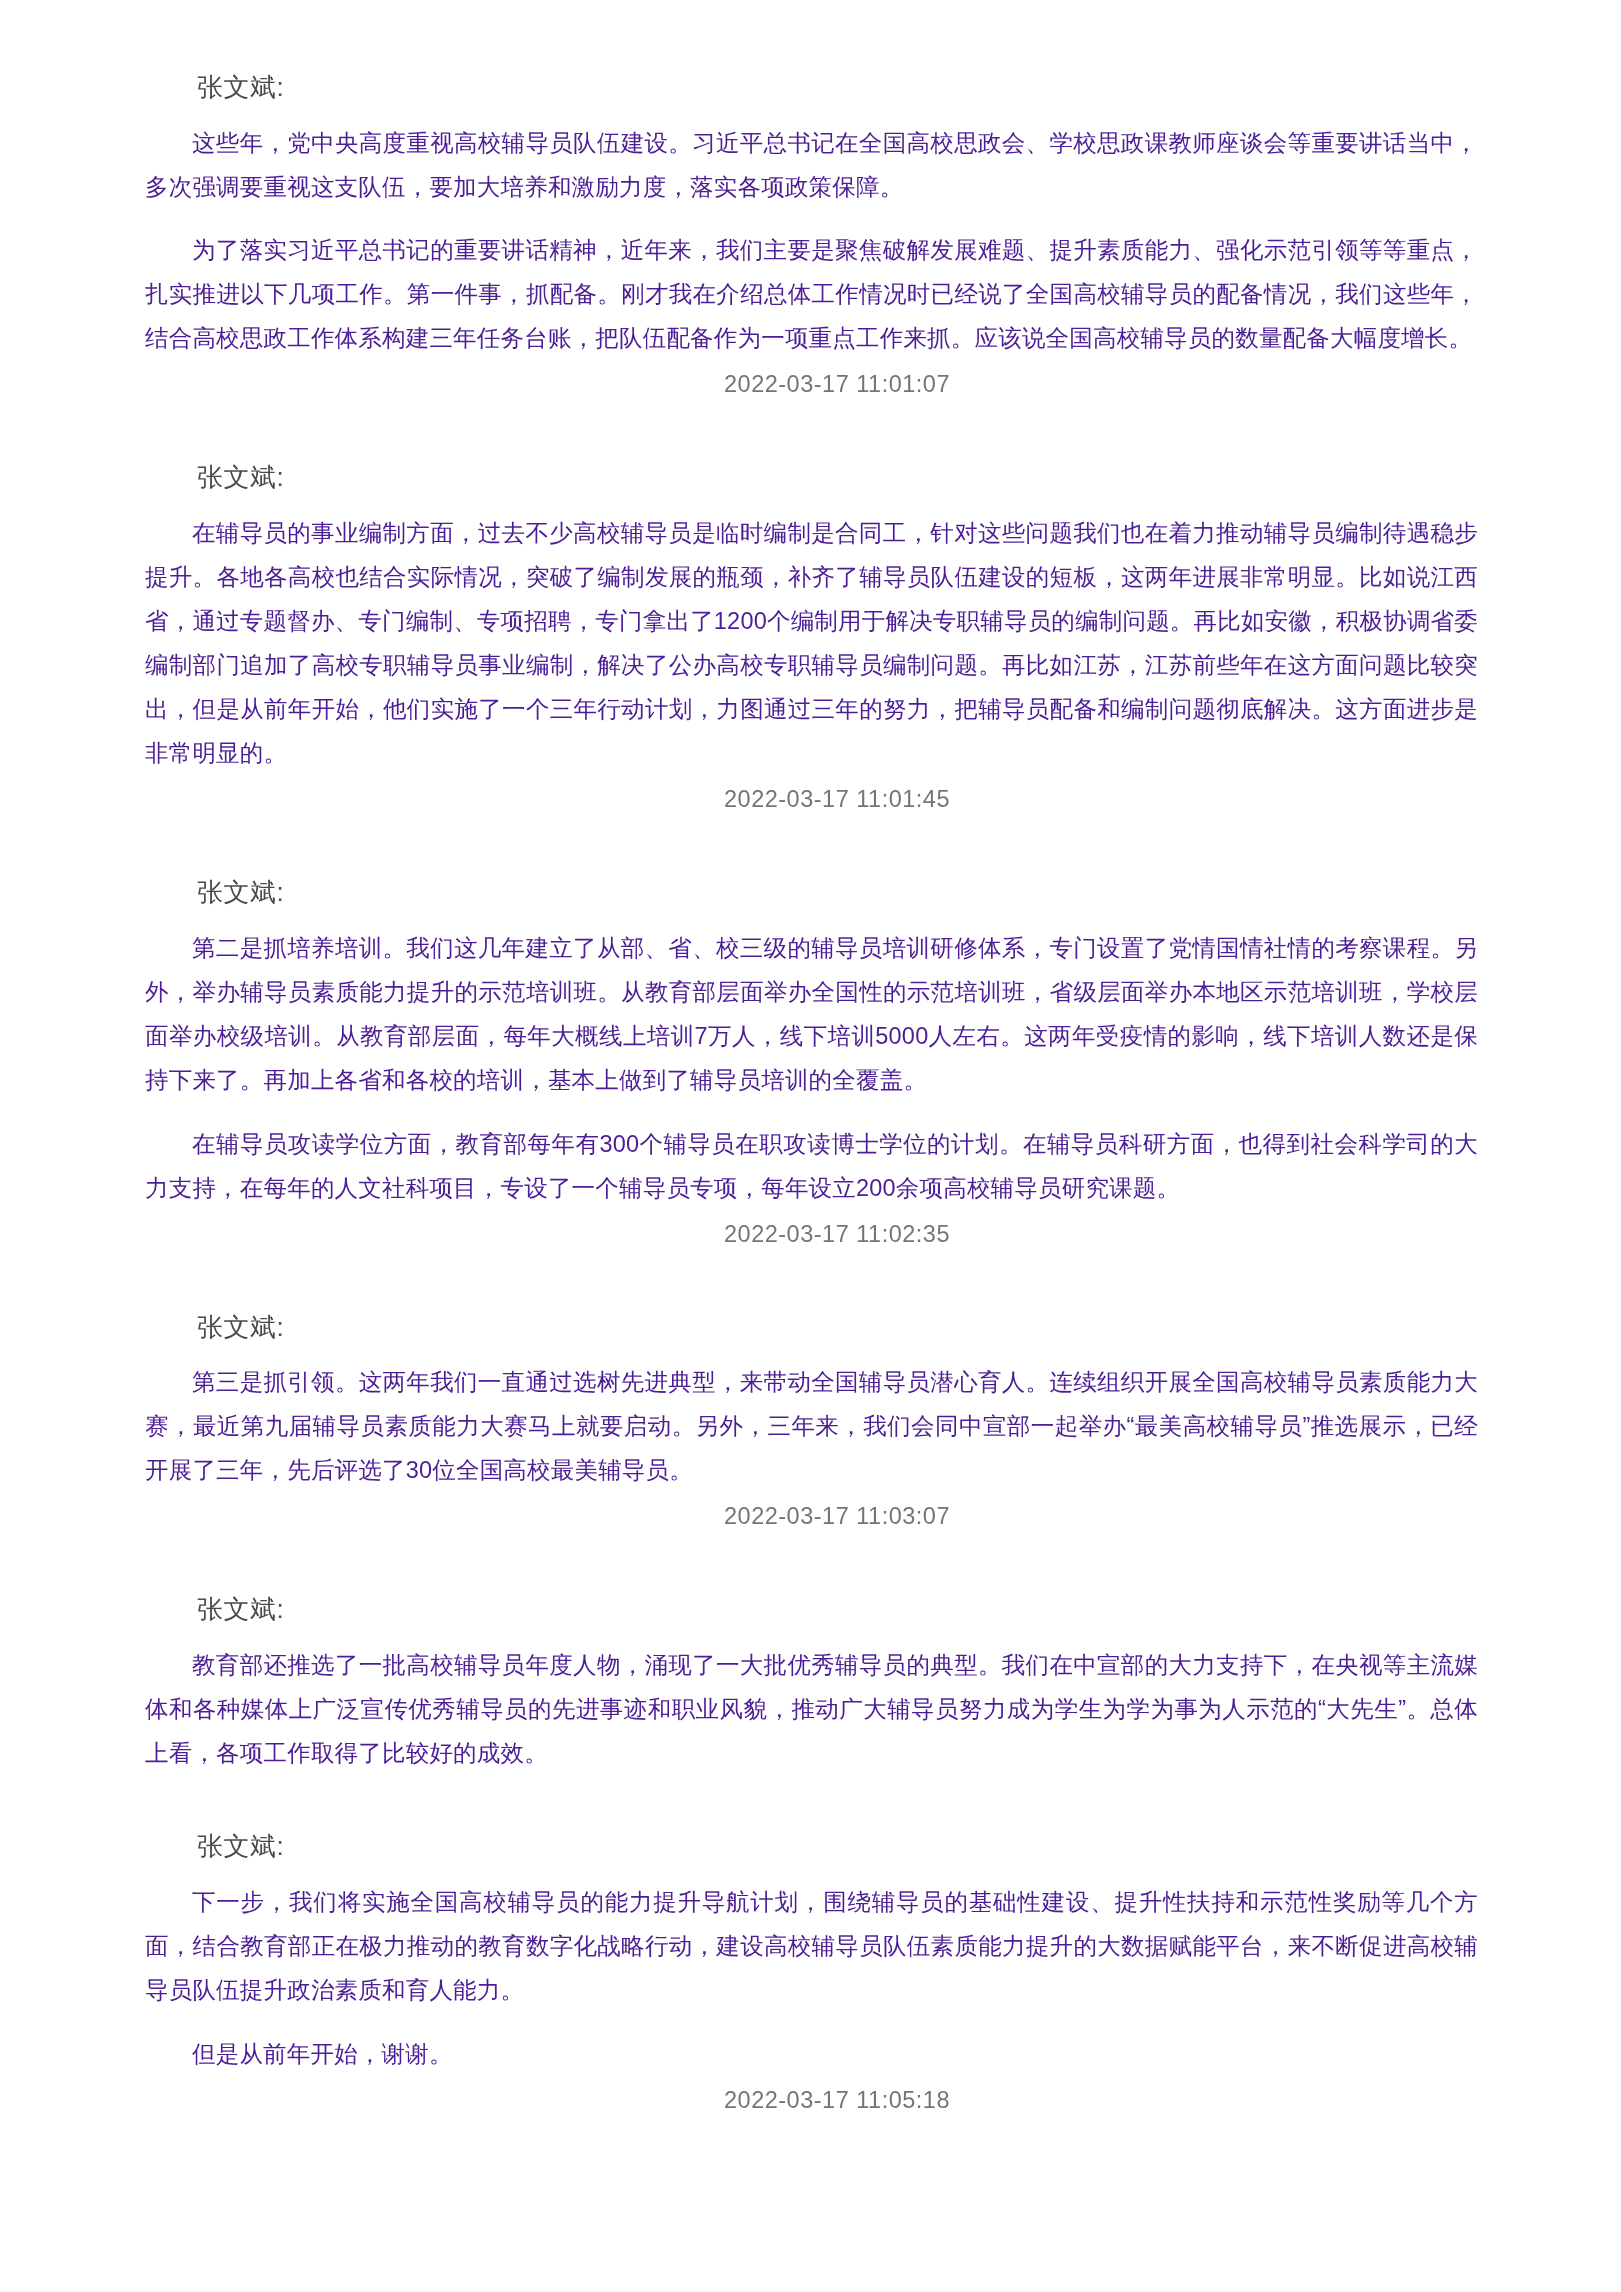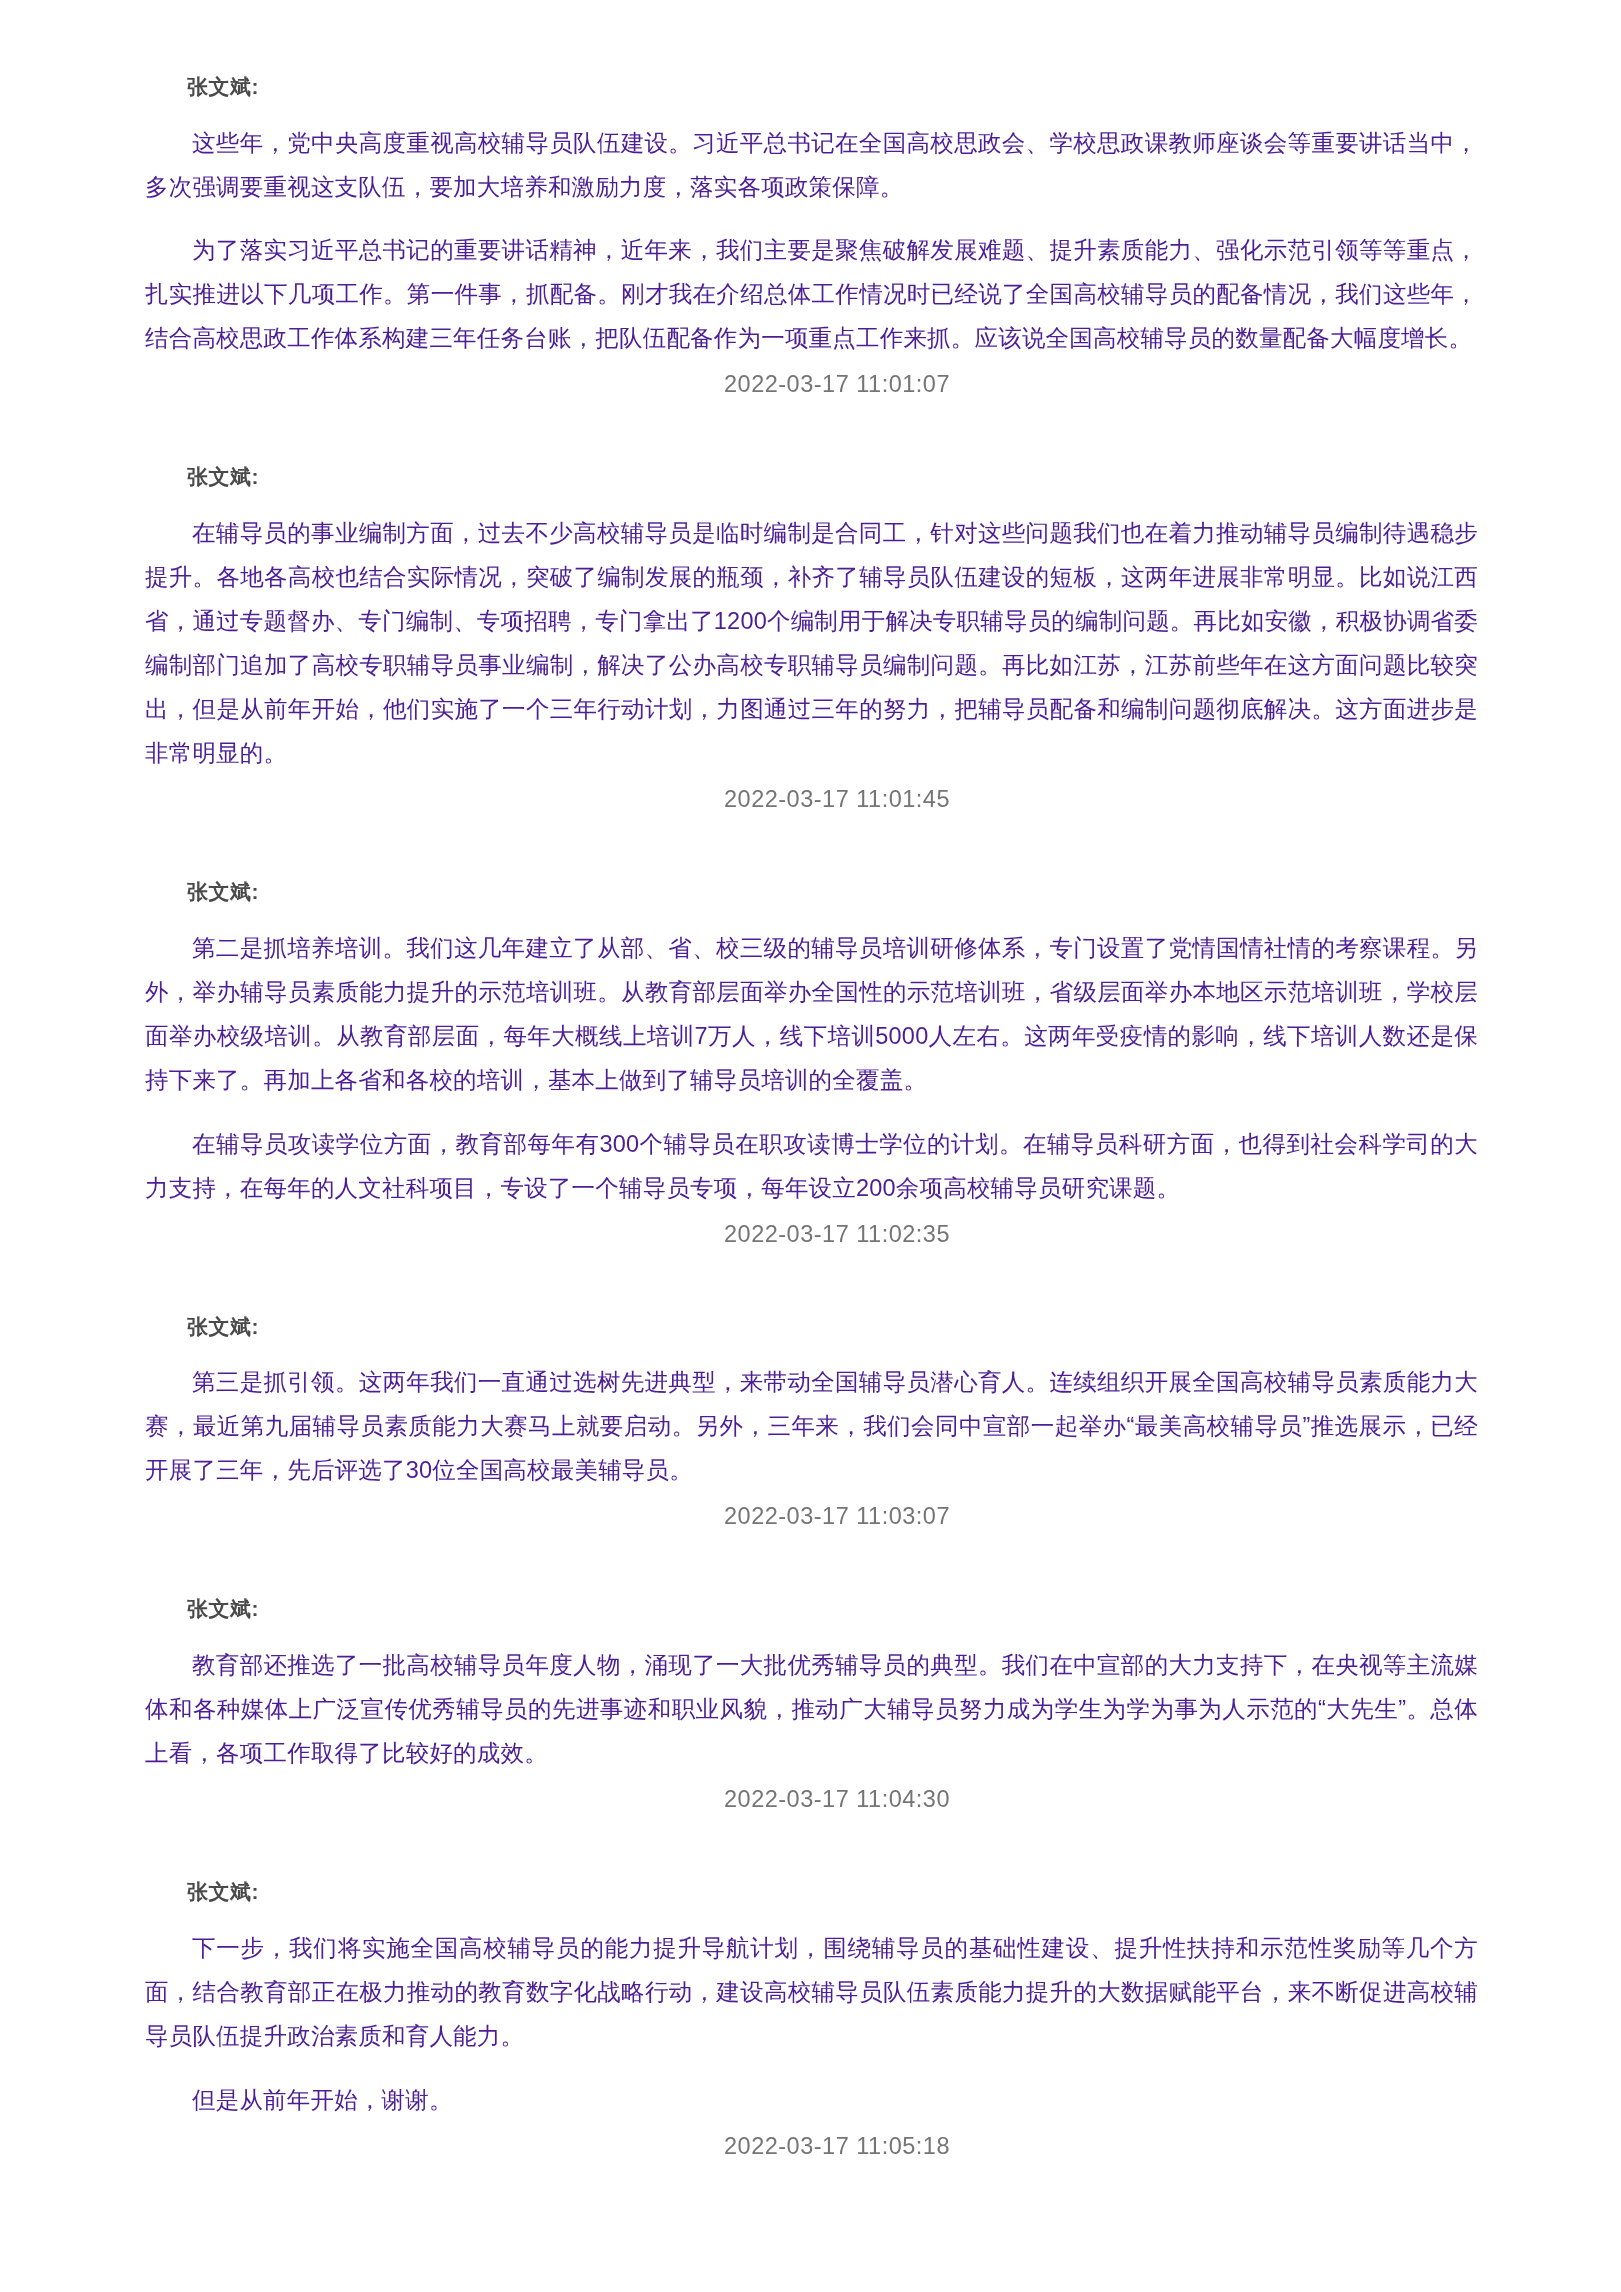--- a/index.html
+++ b/index.html
@@ -16,22 +16,22 @@
   .page {
     box-sizing: border-box;
     width: 1621px;
     padding: 65px 143px 78px 145px;
   }
   .block {
     margin: 0 0 49px 0;
   }
   .speaker {
     margin: 0;
-    font-size: 21px;
-    font-weight: bold;
+    font-size: 26px;
+    font-weight: normal;
     color: #4a4a4a;
     line-height: 44px;
     text-indent: 2em;
     letter-spacing: 0.5px;
   }
   .para {
     margin: 11.8px 0 0 0;
     font-size: 23.5px;
     color: #4c1d95;
     line-height: 44px;
@@ -79,21 +79,20 @@
 
   <section class="block">
     <h3 class="speaker">张文斌:</h3>
     <p class="para">第三是抓引领。这两年我们一直通过选树先进典型，来带动全国辅导员潜心育人。连续组织开展全国高校辅导员素质能力大赛，最近第九届辅导员素质能力大赛马上就要启动。另外，三年来，我们会同中宣部一起举办“最美高校辅导员”推选展示，已经开展了三年，先后评选了30位全国高校最美辅导员。</p>
     <div class="timestamp">2022-03-17 11:03:07</div>
   </section>
 
   <section class="block">
     <h3 class="speaker">张文斌:</h3>
     <p class="para">教育部还推选了一批高校辅导员年度人物，涌现了一大批优秀辅导员的典型。我们在中宣部的大力支持下，在央视等主流媒体和各种媒体上广泛宣传优秀辅导员的先进事迹和职业风貌，推动广大辅导员努力成为学生为学为事为人示范的“大先生”。总体上看，各项工作取得了比较好的成效。</p>
-    <div class="timestamp">2022-03-17 11:04:30</div>
   </section>
 
   <section class="block">
     <h3 class="speaker">张文斌:</h3>
     <p class="para">下一步，我们将实施全国高校辅导员的能力提升导航计划，围绕辅导员的基础性建设、提升性扶持和示范性奖励等几个方面，结合教育部正在极力推动的教育数字化战略行动，建设高校辅导员队伍素质能力提升的大数据赋能平台，来不断促进高校辅导员队伍提升政治素质和育人能力。</p>
     <p class="para">但是从前年开始，谢谢。</p>
     <div class="timestamp">2022-03-17 11:05:18</div>
   </section>
 
 </div>

